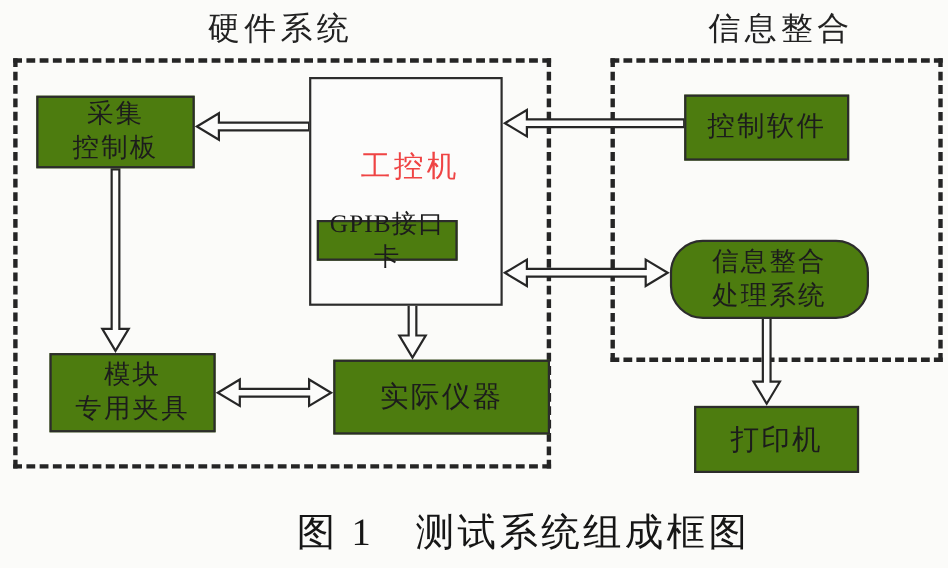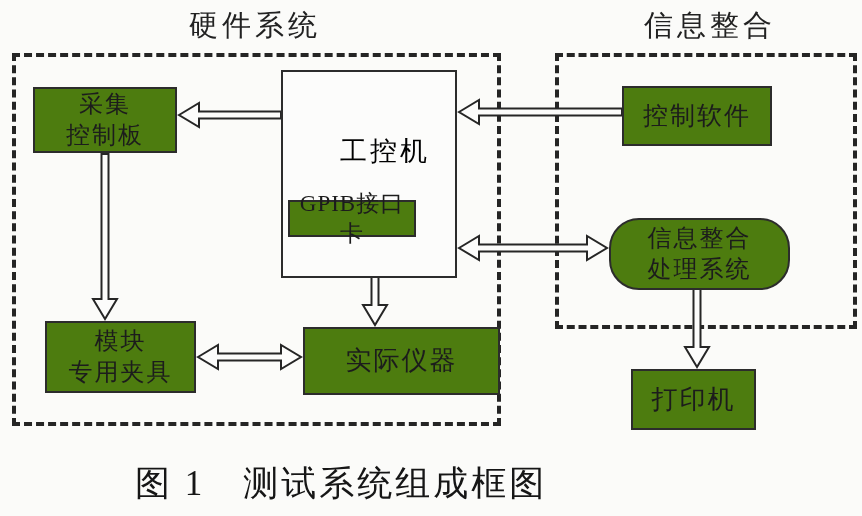--- a/index.html
+++ b/index.html
@@ -44,34 +44,34 @@
     line-height:1.3;
     letter-spacing:2px;
     white-space:pre-line;
     z-index:3;
     box-sizing:border-box;
     color:#1c1c1c;
   }
   .node-daq{left:33px;top:87px;width:144px;height:66px;}
   .node-ipc{left:281px;top:70px;width:176px;height:208px;background:#fcfcfb;}
   .ipc-label{
-    position:absolute;left:16px;top:62px;width:100%;
-    font-size:27px;letter-spacing:3px;color:#000000;
+    position:absolute;left:4px;top:62px;width:100%;
+    font-size:27px;letter-spacing:3px;color:#ef4444;
   }
   .node-gpib{left:288px;top:200px;width:128px;height:37px;font-size:23px;letter-spacing:1px;z-index:4;}
   .node-fixture{left:45px;top:321px;width:151px;height:72px;}
   .node-instrument{left:303px;top:327px;width:197px;height:68px;font-size:26px;}
   .node-ctrlsoft{left:622px;top:86px;width:150px;height:60px;font-size:25px;}
   .node-infosys{left:609px;top:218px;width:181px;height:72px;border-radius:30px;}
-  .node-printer{left:631px;top:369px;width:125px;height:61px;font-size:26px;}
+  .node-printer{left:631px;top:369px;width:150px;height:61px;font-size:26px;}
 
   .caption{
     position:absolute;
     left:0;top:460px;width:682px;
-    text-align:center;
+    text-align:right;
     font-size:35px;
     letter-spacing:3px;
     color:#161616;
   }
 
   .hollow-arrow{fill:#fcfcfb;stroke:#262626;stroke-width:2;stroke-linejoin:miter;}
 </style>
 </head>
 <body>
 

